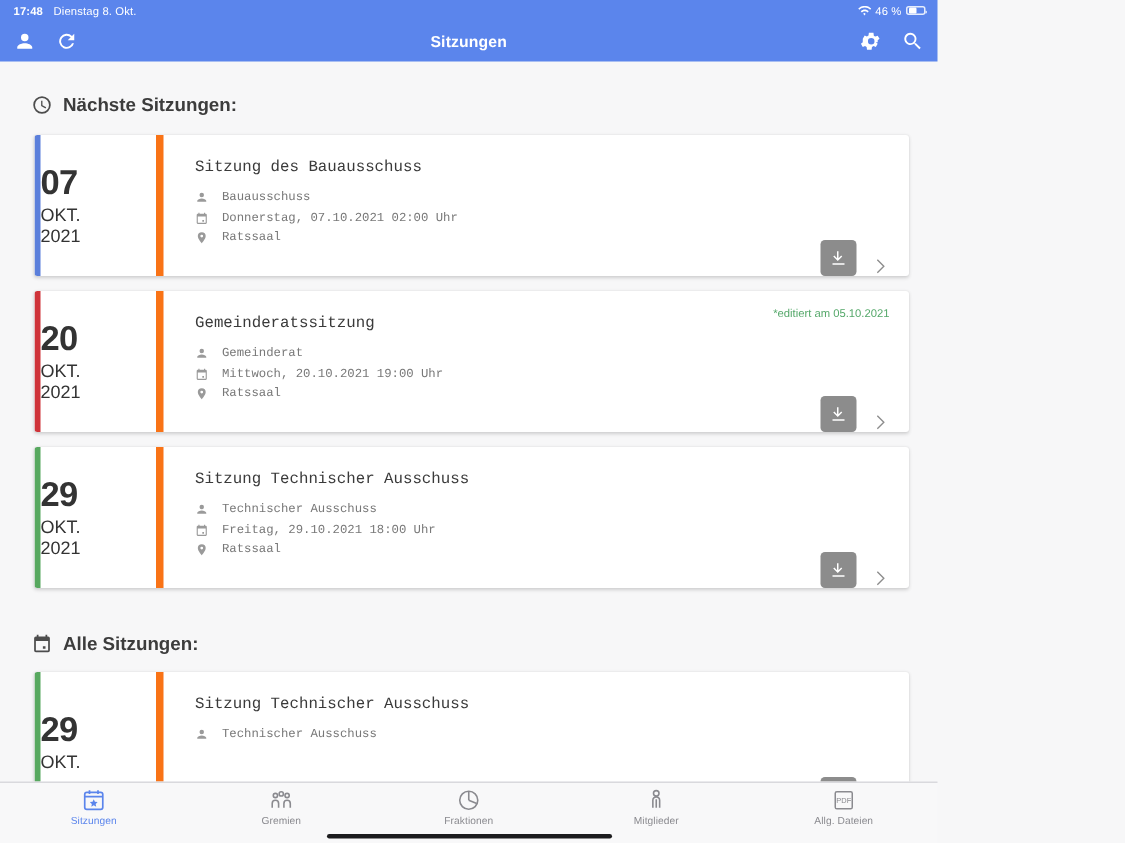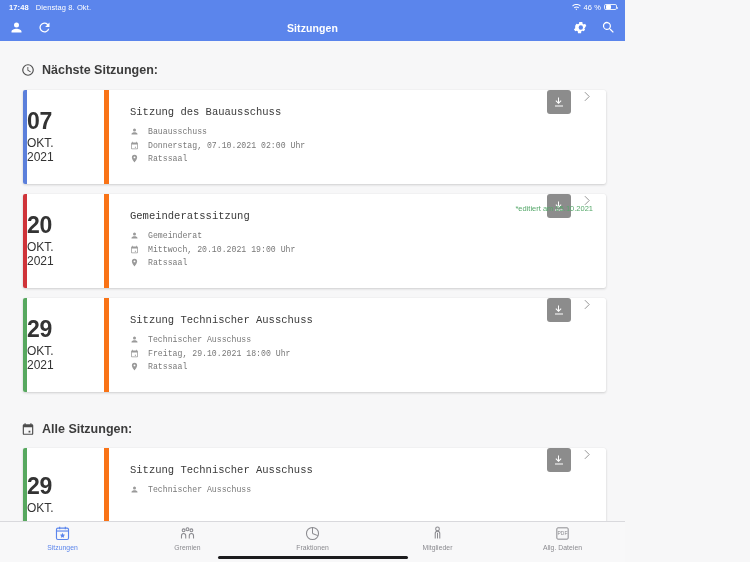--- a/index.html
+++ b/index.html
@@ -85,21 +85,21 @@
   .card-title { font-size: 10.5px; color: #3a3a3a; margin-bottom: 9px; }
   .meta-row {
     display: flex; align-items: center; gap: 9px;
     font-size: 8.2px; color: #787878; margin-bottom: 4.5px;
   }
   .meta-row:last-child { margin-bottom: 0; }
   .meta-icon { width: 9px; height: 9px; flex: 0 0 9px; }
   .meta-icon svg { width: 100%; height: 100%; display: block; fill: #9a9a9a; }
 
   .card-right {
-    flex: 0 0 auto; display: flex; align-items: flex-start;
+    flex: 0 0 auto; display: flex; align-items: flex-end;
     gap: 9px; padding: 0 13px 0 6px; position: relative;
   }
   .dl-btn {
     width: 24px; height: 24px; border-radius: 3px; background: #8c8c8c;
     display: flex; align-items: center; justify-content: center;
     border: none; cursor: pointer; flex: 0 0 24px;
   }
   .dl-btn svg { width: 12px; height: 12px; display: block; fill: #fff; }
   .chev { width: 13px; height: 13px; flex: 0 0 13px; cursor: pointer; }
   .chev svg { width: 100%; height: 100%; display: block; fill: none; stroke: #8d8d8d; stroke-width: 1.7; }

